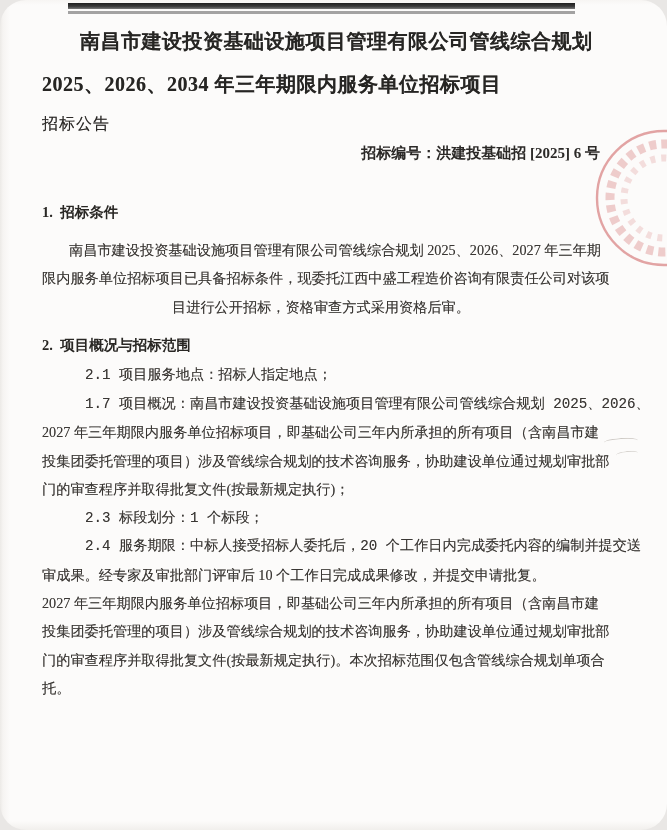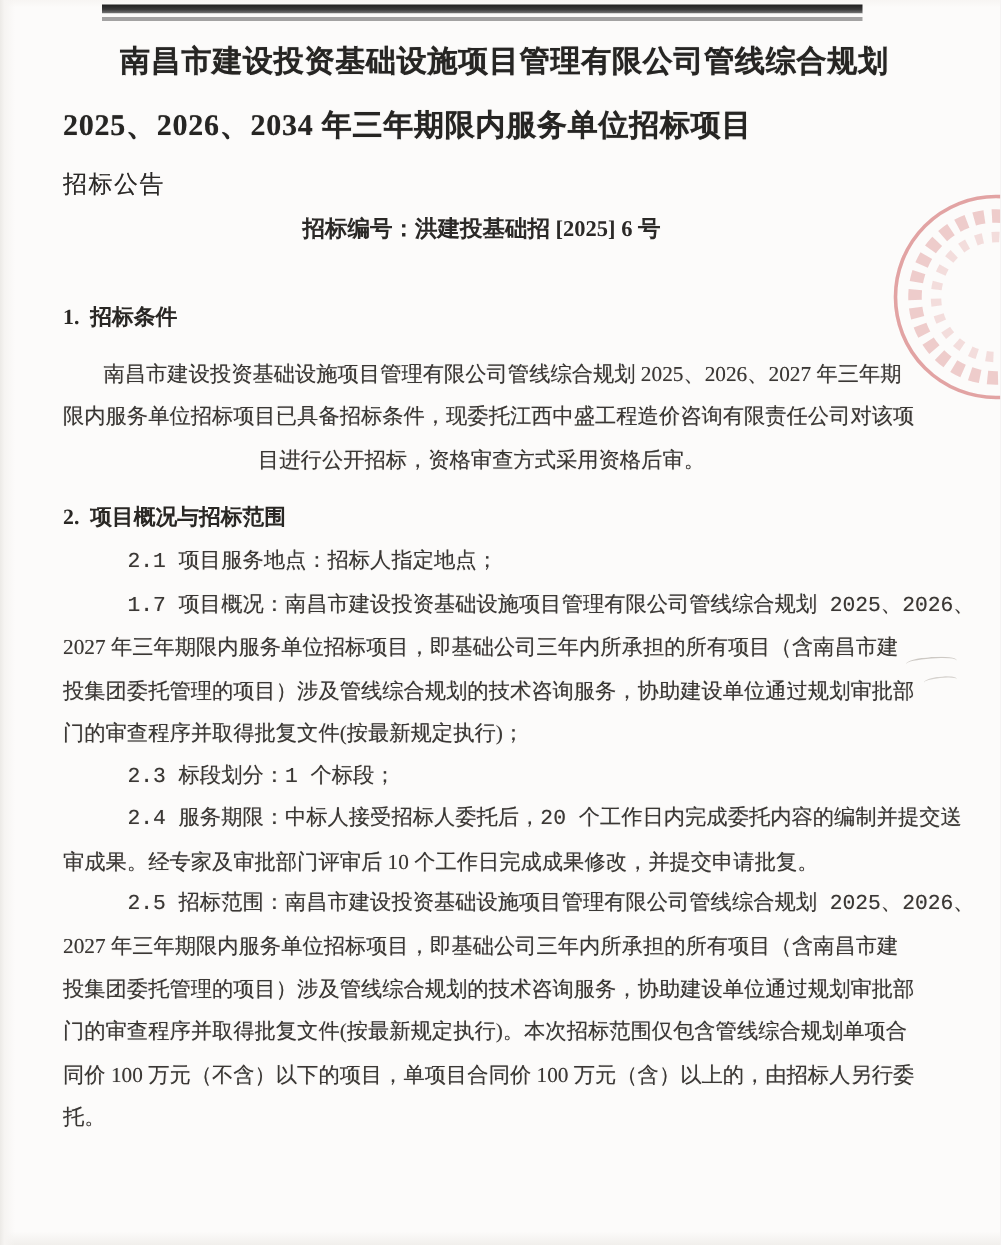--- a/index.html
+++ b/index.html
@@ -9,20 +9,21 @@
     font-family:"Liberation Serif","DejaVu Serif",serif;
   }
   .page {
     position:relative; width:667px; height:830px; overflow:hidden;
     background:
       linear-gradient(90deg, #eceae7 0px, #f6f4f2 3px, rgba(252,251,250,0) 10px),
       linear-gradient(0deg, #f1efec 0px, rgba(252,251,250,0) 9px),
       linear-gradient(180deg, #f7f5f3 0px, rgba(252,251,250,0) 5px),
       #fcfbfa;
     color:#34322f;
+    border-radius:26px;
   }
   .scan-bar {
     position:absolute; left:68px; top:3px; width:507px; height:6px;
     background:linear-gradient(180deg, #1f1f1f 0%, #3a3a3a 55%, #7a7a7a 100%);
     border-bottom:2px solid #fcfbfa;
     box-shadow:0 3px 0 rgba(90,90,90,.55);
   }
   .content { position:absolute; left:42px; top:0; width:558px; }
 
   .title-block { margin-top:20px; }
@@ -32,21 +33,21 @@
     text-shadow:0 0 .5px rgba(40,38,35,.55);
   }
   .t-indent { padding-left:38px; }
 
   .doc-type {
     margin-top:2px; font-size:16px; line-height:32px; 
     color:#2b2927; white-space:pre; letter-spacing:1px;
     text-shadow:0 0 .4px rgba(45,42,40,.5);
   }
   .tender-no {
-    font-size:15px; line-height:26px; font-weight:700; text-align:center;
+    font-size:15px; line-height:26px; font-weight:700; text-align:right;
     color:#2b2927; white-space:pre;
   }
 
   .h-sec {
     font-size:14.5px; line-height:28px; font-weight:700; color:#292724;
     white-space:pre;
   }
   .h-first { margin-top:32px; }
   .h-second { margin-top:10px; }
 
@@ -112,25 +113,23 @@
     <div class="para">
       <div class="line ind3">2.3 标段划分：1 个标段；</div>
     </div>
 
     <div class="para">
       <div class="line ind3">2.4 服务期限：中标人接受招标人委托后，20 个工作日内完成委托内容的编制并提交送</div>
       <div class="line">审成果。经专家及审批部门评审后 10 个工作日完成成果修改，并提交申请批复。</div>
     </div>
 
     <div class="para">
-      <div class="line ind3">2.5 招标范围：南昌市建设投资基础设施项目管理有限公司管线综合规划 2025、2026、</div>
       <div class="line">2027 年三年期限内服务单位招标项目，即基础公司三年内所承担的所有项目（含南昌市建</div>
       <div class="line">投集团委托管理的项目）涉及管线综合规划的技术咨询服务，协助建设单位通过规划审批部</div>
       <div class="line">门的审查程序并取得批复文件(按最新规定执行)。本次招标范围仅包含管线综合规划单项合</div>
-      <div class="line">同价 100 万元（不含）以下的项目，单项目合同价 100 万元（含）以上的，由招标人另行委</div>
       <div class="line">托。</div>
     </div>
 
 
   </div>
 
   <svg class="seal" viewBox="0 0 72 160" xmlns="http://www.w3.org/2000/svg">
     <g>
       <circle cx="69" cy="78" r="67" fill="none" stroke="#db8c8c" stroke-width="2.4" opacity="0.85"></circle>
       <circle cx="69" cy="78" r="54" fill="none" stroke="#df9595" stroke-width="9" stroke-dasharray="7 5" opacity="0.5" transform="rotate(12 69 78)"></circle>

